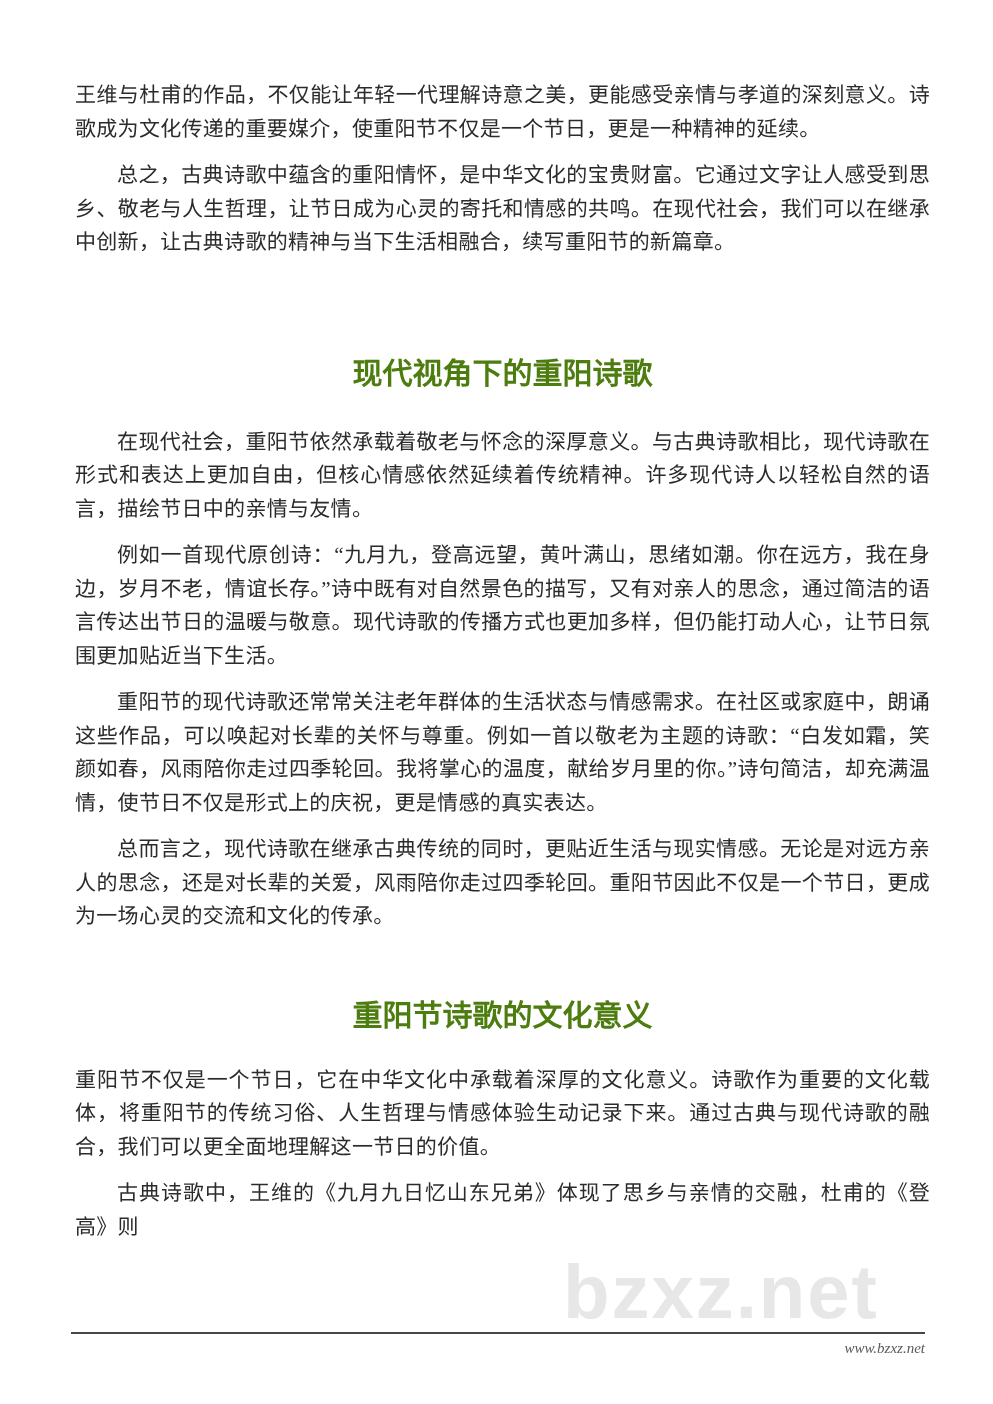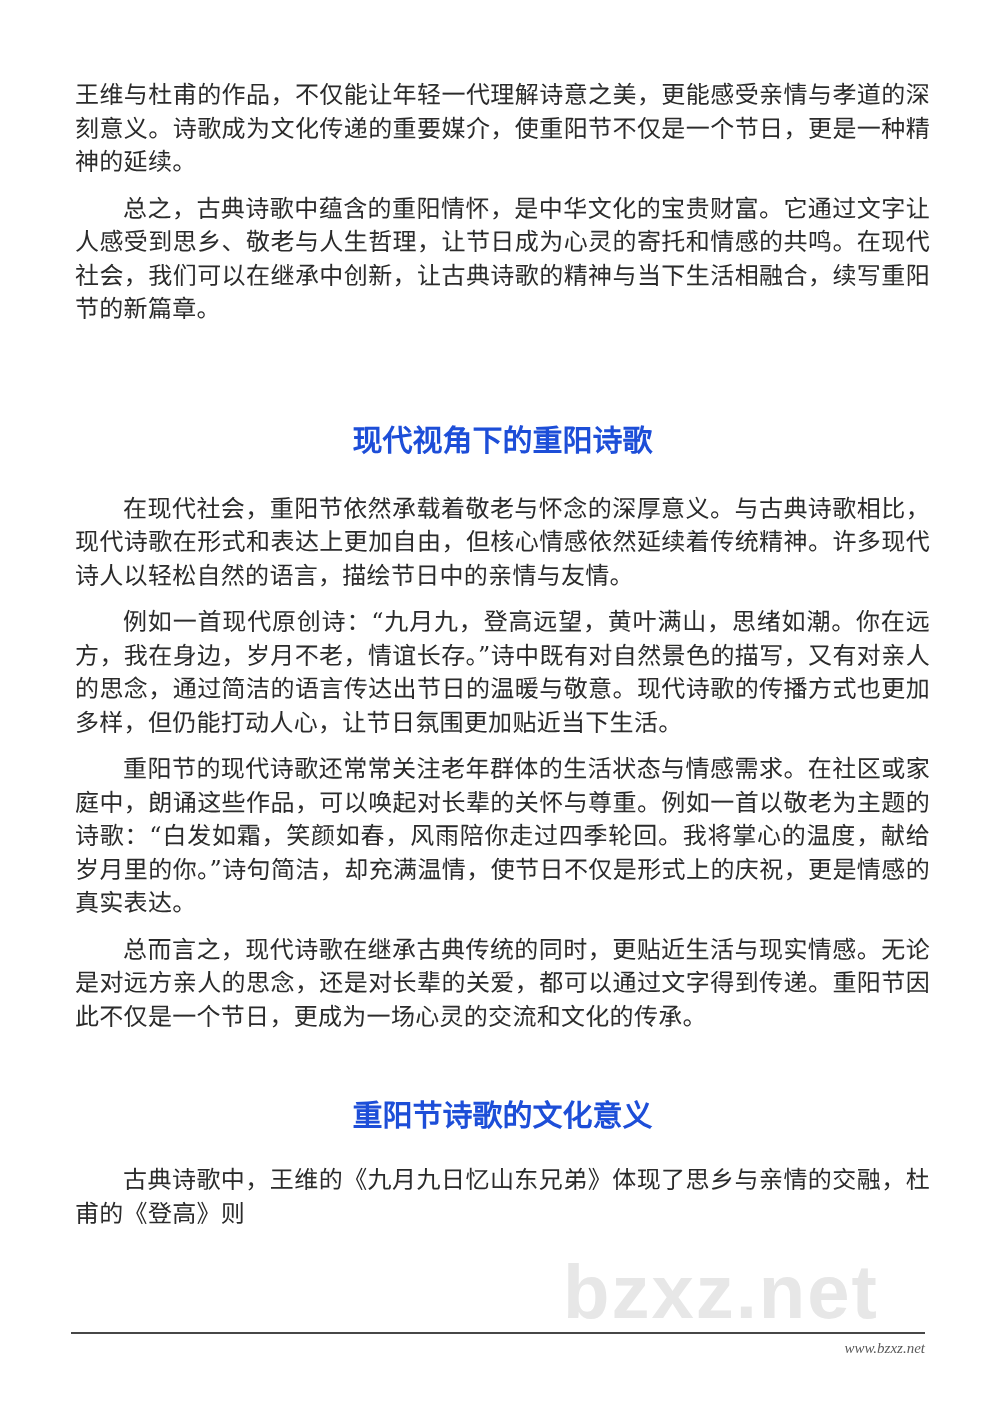--- a/index.html
+++ b/index.html
@@ -29,33 +29,34 @@
     color: #e7e7e7;
     user-select: none;
     white-space: nowrap;
   }
   .content {
     position: relative;
     z-index: 1;
     padding: 79px 63px 0 75px;
   }
   .para {
-    font-size: 24px;
+    font-size: 21px;
     line-height: 33.5px;
     letter-spacing: 0.3px;
     text-align: justify;
     margin: 0 0 13px 0;
+    font-family: Liberation Serif, serif;
   }
   .para.indent { text-indent: 2em; }
   .heading {
     text-align: center;
     font-weight: bold;
     font-size: 30px;
     line-height: 44px;
-    color: #1d4ed8;
+    color: #4d7c0f;
   }
   .heading-1 { margin: 92px 0 30px 0; }
   .heading-2 { margin: 60px 0 26px 0; }
   .footer-rule {
     position: absolute;
     z-index: 2;
     left: 71px;
     right: 68px;
     top: 1332px;
     height: 2px;
@@ -87,24 +88,25 @@
 
     <h2 class="heading heading-1">现代视角下的重阳诗歌</h2>
 
     <p class="para indent">在现代社会，重阳节依然承载着敬老与怀念的深厚意义。与古典诗歌相比，现代诗歌在形式和表达上更加自由，但核心情感依然延续着传统精神。许多现代诗人以轻松自然的语言，描绘节日中的亲情与友情。</p>
 
     <p class="para indent">例如一首现代原创诗：“九月九，登高远望，黄叶满山，思绪如潮。你在远方，我在身边，岁月不老，情谊长存。”诗中既有对自然景色的描写，又有对亲人的思念，通过简洁的语言传达出节日的温暖与敬意。现代诗歌的传播方式也更加多样，但仍能打动人心，让节日氛围更加贴近当下生活。</p>
 
     <p class="para indent">重阳节的现代诗歌还常常关注老年群体的生活状态与情感需求。在社区或家庭中，朗诵这些作品，可以唤起对长辈的关怀与尊重。例如一首以敬老为主题的诗歌：“白发如霜，笑颜如春，风雨陪你走过四季轮回。我将掌心的温度，献给岁月里的你。”诗句简洁，却充满温情，使节日不仅是形式上的庆祝，更是情感的真实表达。</p>
 
 
-    <p class="para indent">总而言之，现代诗歌在继承古典传统的同时，更贴近生活与现实情感。无论是对远方亲人的思念，还是对长辈的关爱，都可以通过文字得到传递。重阳节因此不仅是一个节日，更成为一场心灵的交流和文化的传承。</p>
+    <p class="para indent">总而言之，现代诗歌在继承古典传统的同时，更贴近生活与现实情感。无论是对远方亲人的思念，还是对长辈的关爱，风雨陪你走过四季轮回。重阳节因此不仅是一个节日，更成为一场心灵的交流和文化的传承。</p>
 
     <h2 class="heading heading-2">重阳节诗歌的文化意义</h2>
 
+    <p class="para">重阳节不仅是一个节日，它在中华文化中承载着深厚的文化意义。诗歌作为重要的文化载体，将重阳节的传统习俗、人生哲理与情感体验生动记录下来。通过古典与现代诗歌的融合，我们可以更全面地理解这一节日的价值。</p>
 
     <p class="para indent">古典诗歌中，王维的《九月九日忆山东兄弟》体现了思乡与亲情的交融，杜甫的《登高》则</p>
 
   </main>
 
   <div class="footer-rule"></div>
 
   <div class="footer-url">www.bzxz.net</div>
 
 </div>

